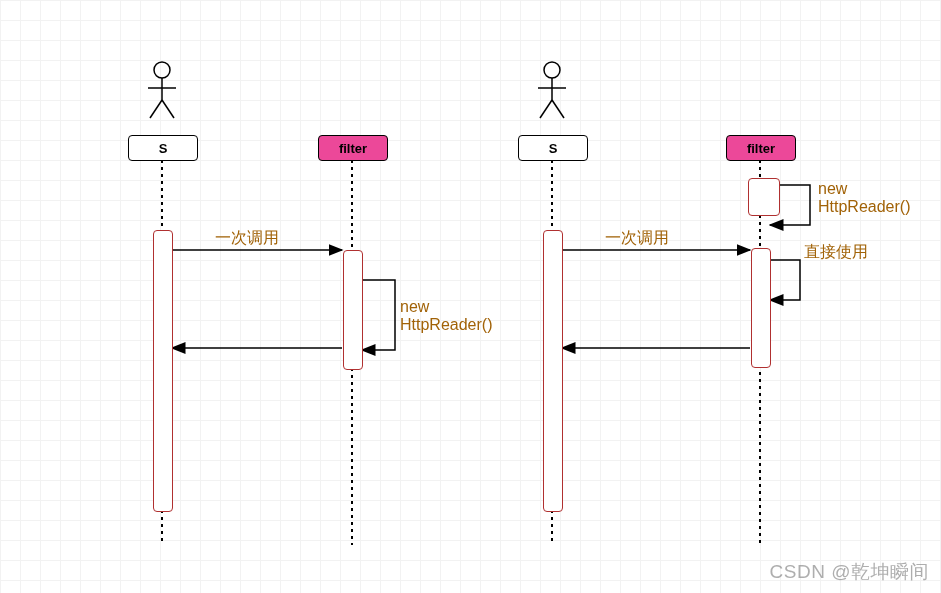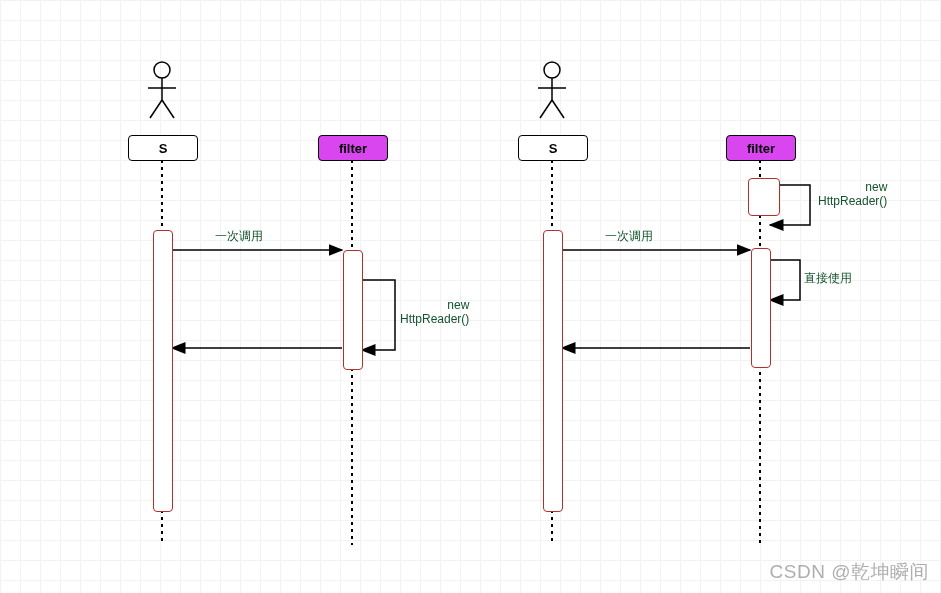--- a/index.html
+++ b/index.html
@@ -26,34 +26,34 @@
     border: 1px solid #000;
     background: #fff;
     border-radius: 4px;
     font-size: 13px;
     font-weight: bold;
     display: flex;
     align-items: center;
     justify-content: center;
     height: 24px;
   }
-  .lifeline-box.yellow { background: #d946ef; }
+  .lifeline-box.yellow { background: #ec4899; }
   .activation {
     position: absolute;
     border: 1px solid #b03030;
     background: #fff;
     border-radius: 4px;
     width: 18px;
   }
   .label {
     position: absolute;
-    font-size: 12px;
-    color: #14532d;
+    font-size: 16px;
+    color: #a16207;
     white-space: nowrap;
-    text-align: right;
+    text-align: left;
   }
   .watermark {
     position: absolute;
     right: 12px;
     bottom: 8px;
     font-size: 19px;
     color: rgba(120,120,120,0.6);
     letter-spacing: 0.5px;
   }
 </style>
@@ -132,19 +132,19 @@
 </div>
 <div class="lifeline-box yellow" style="left:726px; top:135px; width:68px;">
   <span>filter</span>
 </div>
 
 <div class="activation" style="left:543px; top:230px; height:280px;"></div>
 <div class="activation" style="left:751px; top:248px; height:118px;"></div>
 <div class="activation" style="left:748px; top:178px; width:30px; height:36px;"></div>
 
 <div class="label" style="left:605px; top:228px;">一次调用</div>
-<div class="label" style="left:804px; top:242px;margin-top:28px;">直接使用</div>
+<div class="label" style="left:804px; top:242px;">直接使用</div>
 <div class="label" style="left:818px; top:180px;">
   <span>new</span><br>
   <span>HttpReader()</span>
 </div>
 
 <div class="watermark">CSDN @乾坤瞬间</div>
 
 </body></html>

